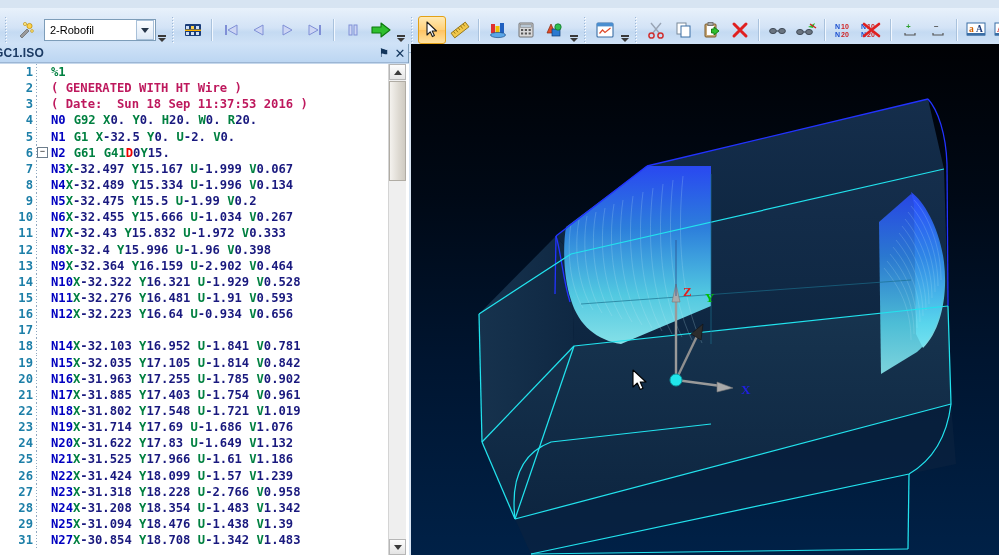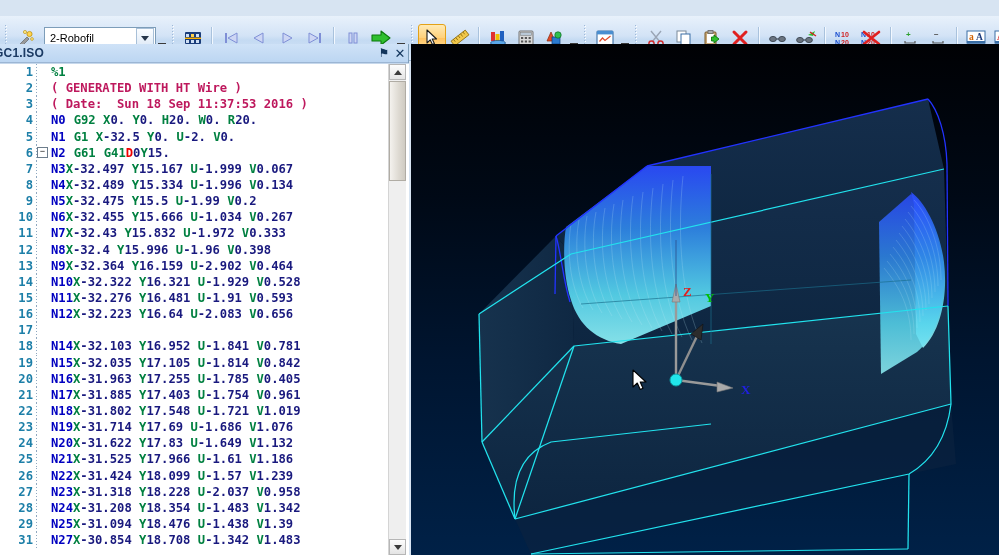--- a/index.html
+++ b/index.html
@@ -6,21 +6,21 @@
   body{
     width:999px;height:555px;overflow:hidden;
     font-family:"Liberation Sans", sans-serif;
     font-size:11px;
     background:#d7e4f2;
   }
   .app{position:relative;width:999px;height:555px;overflow:hidden;}
 
   
   .toolbar{
-    position:absolute;left:0;top:16px;width:999px;height:44px;
+    position:absolute;left:0;top:8px;width:999px;height:44px;
     background:linear-gradient(to bottom,#e8f1fb 0%,#d3e3f6 45%,#c4daf2 55%,#d8e8fa 100%);
     border-bottom:1px solid #9cb6d4;
     display:flex;align-items:center;
   }
   .grip{
     width:7px;height:26px;margin:0 2px 0 3px;flex:0 0 auto;
     background:
       radial-gradient(circle,#9fb9d8 40%,transparent 42%) 1px 2px/3px 3px repeat-y,
       radial-gradient(circle,#ffffff 40%,transparent 42%) 2px 3px/3px 3px repeat-y;
   }
@@ -411,32 +411,32 @@
           <div class="crow"><span class="gut">6</span><span class="gutsep"></span><span class="fold"><span class="bx">−</span></span><span class="ctext"><span class="cN">N2</span><span class="cG">G61</span><span class="cG">G41</span><span class="cD">D</span><span class="cV">0</span><span class="cA">Y</span><span class="cV">15.</span></span></div>
           <div class="crow"><span class="gut">7</span><span class="gutsep"></span><span class="fold"></span><span class="ctext"><span class="cN">N3</span><span class="cA">X</span><span class="cV">-32.497 </span><span class="cA">Y</span><span class="cV">15.167 </span><span class="cA">U</span><span class="cV">-1.999 </span><span class="cA">V</span><span class="cV">0.067</span></span></div>
           <div class="crow"><span class="gut">8</span><span class="gutsep"></span><span class="fold"></span><span class="ctext"><span class="cN">N4</span><span class="cA">X</span><span class="cV">-32.489 </span><span class="cA">Y</span><span class="cV">15.334 </span><span class="cA">U</span><span class="cV">-1.996 </span><span class="cA">V</span><span class="cV">0.134</span></span></div>
           <div class="crow"><span class="gut">9</span><span class="gutsep"></span><span class="fold"></span><span class="ctext"><span class="cN">N5</span><span class="cA">X</span><span class="cV">-32.475 </span><span class="cA">Y</span><span class="cV">15.5 </span><span class="cA">U</span><span class="cV">-1.99 </span><span class="cA">V</span><span class="cV">0.2</span></span></div>
           <div class="crow"><span class="gut">10</span><span class="gutsep"></span><span class="fold"></span><span class="ctext"><span class="cN">N6</span><span class="cA">X</span><span class="cV">-32.455 </span><span class="cA">Y</span><span class="cV">15.666 </span><span class="cA">U</span><span class="cV">-1.034 </span><span class="cA">V</span><span class="cV">0.267</span></span></div>
           <div class="crow"><span class="gut">11</span><span class="gutsep"></span><span class="fold"></span><span class="ctext"><span class="cN">N7</span><span class="cA">X</span><span class="cV">-32.43 </span><span class="cA">Y</span><span class="cV">15.832 </span><span class="cA">U</span><span class="cV">-1.972 </span><span class="cA">V</span><span class="cV">0.333</span></span></div>
           <div class="crow"><span class="gut">12</span><span class="gutsep"></span><span class="fold"></span><span class="ctext"><span class="cN">N8</span><span class="cA">X</span><span class="cV">-32.4 </span><span class="cA">Y</span><span class="cV">15.996 </span><span class="cA">U</span><span class="cV">-1.96 </span><span class="cA">V</span><span class="cV">0.398</span></span></div>
           <div class="crow"><span class="gut">13</span><span class="gutsep"></span><span class="fold"></span><span class="ctext"><span class="cN">N9</span><span class="cA">X</span><span class="cV">-32.364 </span><span class="cA">Y</span><span class="cV">16.159 </span><span class="cA">U</span><span class="cV">-2.902 </span><span class="cA">V</span><span class="cV">0.464</span></span></div>
           <div class="crow"><span class="gut">14</span><span class="gutsep"></span><span class="fold"></span><span class="ctext"><span class="cN">N10</span><span class="cA">X</span><span class="cV">-32.322 </span><span class="cA">Y</span><span class="cV">16.321 </span><span class="cA">U</span><span class="cV">-1.929 </span><span class="cA">V</span><span class="cV">0.528</span></span></div>
           <div class="crow"><span class="gut">15</span><span class="gutsep"></span><span class="fold"></span><span class="ctext"><span class="cN">N11</span><span class="cA">X</span><span class="cV">-32.276 </span><span class="cA">Y</span><span class="cV">16.481 </span><span class="cA">U</span><span class="cV">-1.91 </span><span class="cA">V</span><span class="cV">0.593</span></span></div>
-          <div class="crow"><span class="gut">16</span><span class="gutsep"></span><span class="fold"></span><span class="ctext"><span class="cN">N12</span><span class="cA">X</span><span class="cV">-32.223 </span><span class="cA">Y</span><span class="cV">16.64 </span><span class="cA">U</span><span class="cV">-2.083 </span><span class="cA">V</span><span class="cV">0.656</span></span></div>
+          <div class="crow"><span class="gut">16</span><span class="gutsep"></span><span class="fold"></span><span class="ctext"><span class="cN">N12</span><span class="cA">X</span><span class="cV">-32.223 </span><span class="cA">Y</span><span class="cV">16.64 </span><span class="cA">U</span><span class="cV">-0.934 </span><span class="cA">V</span><span class="cV">0.656</span></span></div>
           <div class="crow"><span class="gut">17</span><span class="gutsep"></span><span class="fold"></span></div>
           <div class="crow"><span class="gut">18</span><span class="gutsep"></span><span class="fold"></span><span class="ctext"><span class="cN">N14</span><span class="cA">X</span><span class="cV">-32.103 </span><span class="cA">Y</span><span class="cV">16.952 </span><span class="cA">U</span><span class="cV">-1.841 </span><span class="cA">V</span><span class="cV">0.781</span></span></div>
           <div class="crow"><span class="gut">19</span><span class="gutsep"></span><span class="fold"></span><span class="ctext"><span class="cN">N15</span><span class="cA">X</span><span class="cV">-32.035 </span><span class="cA">Y</span><span class="cV">17.105 </span><span class="cA">U</span><span class="cV">-1.814 </span><span class="cA">V</span><span class="cV">0.842</span></span></div>
-          <div class="crow"><span class="gut">20</span><span class="gutsep"></span><span class="fold"></span><span class="ctext"><span class="cN">N16</span><span class="cA">X</span><span class="cV">-31.963 </span><span class="cA">Y</span><span class="cV">17.255 </span><span class="cA">U</span><span class="cV">-1.785 </span><span class="cA">V</span><span class="cV">0.405</span></span></div>
+          <div class="crow"><span class="gut">20</span><span class="gutsep"></span><span class="fold"></span><span class="ctext"><span class="cN">N16</span><span class="cA">X</span><span class="cV">-31.963 </span><span class="cA">Y</span><span class="cV">17.255 </span><span class="cA">U</span><span class="cV">-1.785 </span><span class="cA">V</span><span class="cV">0.902</span></span></div>
           <div class="crow"><span class="gut">21</span><span class="gutsep"></span><span class="fold"></span><span class="ctext"><span class="cN">N17</span><span class="cA">X</span><span class="cV">-31.885 </span><span class="cA">Y</span><span class="cV">17.403 </span><span class="cA">U</span><span class="cV">-1.754 </span><span class="cA">V</span><span class="cV">0.961</span></span></div>
           <div class="crow"><span class="gut">22</span><span class="gutsep"></span><span class="fold"></span><span class="ctext"><span class="cN">N18</span><span class="cA">X</span><span class="cV">-31.802 </span><span class="cA">Y</span><span class="cV">17.548 </span><span class="cA">U</span><span class="cV">-1.721 </span><span class="cA">V</span><span class="cV">1.019</span></span></div>
           <div class="crow"><span class="gut">23</span><span class="gutsep"></span><span class="fold"></span><span class="ctext"><span class="cN">N19</span><span class="cA">X</span><span class="cV">-31.714 </span><span class="cA">Y</span><span class="cV">17.69 </span><span class="cA">U</span><span class="cV">-1.686 </span><span class="cA">V</span><span class="cV">1.076</span></span></div>
           <div class="crow"><span class="gut">24</span><span class="gutsep"></span><span class="fold"></span><span class="ctext"><span class="cN">N20</span><span class="cA">X</span><span class="cV">-31.622 </span><span class="cA">Y</span><span class="cV">17.83 </span><span class="cA">U</span><span class="cV">-1.649 </span><span class="cA">V</span><span class="cV">1.132</span></span></div>
           <div class="crow"><span class="gut">25</span><span class="gutsep"></span><span class="fold"></span><span class="ctext"><span class="cN">N21</span><span class="cA">X</span><span class="cV">-31.525 </span><span class="cA">Y</span><span class="cV">17.966 </span><span class="cA">U</span><span class="cV">-1.61 </span><span class="cA">V</span><span class="cV">1.186</span></span></div>
           <div class="crow"><span class="gut">26</span><span class="gutsep"></span><span class="fold"></span><span class="ctext"><span class="cN">N22</span><span class="cA">X</span><span class="cV">-31.424 </span><span class="cA">Y</span><span class="cV">18.099 </span><span class="cA">U</span><span class="cV">-1.57 </span><span class="cA">V</span><span class="cV">1.239</span></span></div>
-          <div class="crow"><span class="gut">27</span><span class="gutsep"></span><span class="fold"></span><span class="ctext"><span class="cN">N23</span><span class="cA">X</span><span class="cV">-31.318 </span><span class="cA">Y</span><span class="cV">18.228 </span><span class="cA">U</span><span class="cV">-2.037 </span><span class="cA">V</span><span class="cV">0.958</span></span></div>
+          <div class="crow"><span class="gut">27</span><span class="gutsep"></span><span class="fold"></span><span class="ctext"><span class="cN">N23</span><span class="cA">X</span><span class="cV">-31.318 </span><span class="cA">Y</span><span class="cV">18.228 </span><span class="cA">U</span><span class="cV">-2.766 </span><span class="cA">V</span><span class="cV">0.958</span></span></div>
           <div class="crow"><span class="gut">28</span><span class="gutsep"></span><span class="fold"></span><span class="ctext"><span class="cN">N24</span><span class="cA">X</span><span class="cV">-31.208 </span><span class="cA">Y</span><span class="cV">18.354 </span><span class="cA">U</span><span class="cV">-1.483 </span><span class="cA">V</span><span class="cV">1.342</span></span></div>
           <div class="crow"><span class="gut">29</span><span class="gutsep"></span><span class="fold"></span><span class="ctext"><span class="cN">N25</span><span class="cA">X</span><span class="cV">-31.094 </span><span class="cA">Y</span><span class="cV">18.476 </span><span class="cA">U</span><span class="cV">-1.438 </span><span class="cA">V</span><span class="cV">1.39</span></span></div>
           <div class="crow"><span class="gut">31</span><span class="gutsep"></span><span class="fold"></span><span class="ctext"><span class="cN">N27</span><span class="cA">X</span><span class="cV">-30.854 </span><span class="cA">Y</span><span class="cV">18.708 </span><span class="cA">U</span><span class="cV">-1.342 </span><span class="cA">V</span><span class="cV">1.483</span></span></div>
         </div>
 
       <div class="vscroll">
         <div class="track"></div>
         <div class="arrowbtn top">
             <b></b>
           </div>

